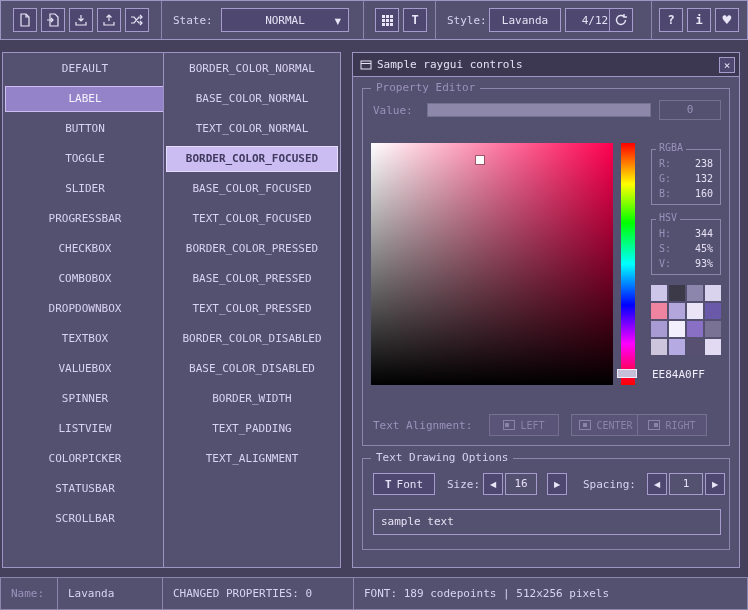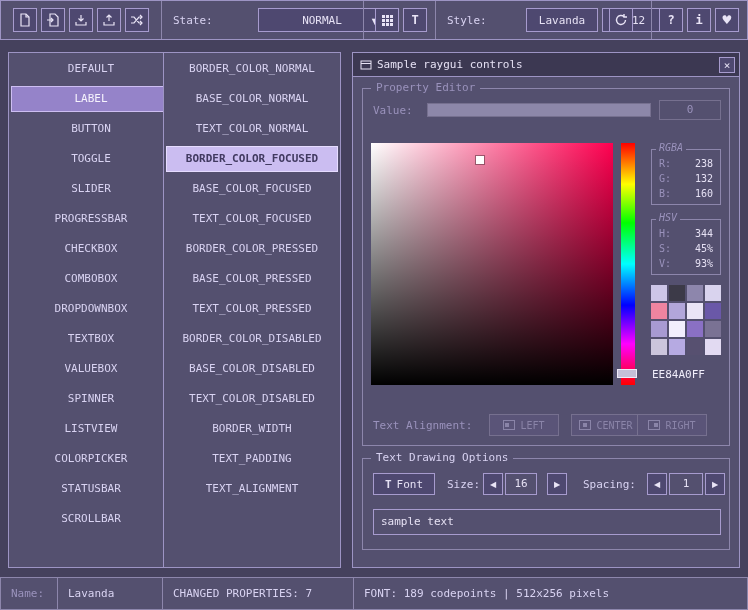--- a/index.html
+++ b/index.html
@@ -7,42 +7,42 @@
   body { background:#45415d; font-family:"DejaVu Sans Mono", monospace; font-size:11px; color:#d9d3f2; overflow:hidden; }
   #app { position:relative; width:748px; height:610px; }
 
   
   .toolbar { position:absolute; left:0; top:0; width:748px; height:40px; background:#54506f; border:1px solid #9d94c4; }
   .tbtn { position:absolute; top:7px; width:24px; height:24px; background:#4e4870; border:1px solid #a79bce; color:#e9e4f6;
           display:flex; align-items:center; justify-content:center; font:bold 12px "DejaVu Sans Mono", monospace; padding:0; cursor:pointer; }
   .tsep { position:absolute; top:0; width:1px; height:38px; background:#8d86ac; }
   .tlabel { position:absolute; top:13px; color:#d9d3f2; }
   .tbox, .dropdown { position:absolute; top:7px; height:24px; border:1px solid #a79bce; background:#4e4870; color:#e6e1f4;
-          display:flex; align-items:center; justify-content:center; cursor:pointer;margin-left:37px; }
+          display:flex; align-items:center; justify-content:center; cursor:pointer; }
   .dropdown .arrow { position:absolute; right:7px; top:8px; font-family:"DejaVu Sans", sans-serif; font-size:8px; color:#e9e4f6; }
   .glyph { font-family:"DejaVu Sans", sans-serif; }
 
   
   .panel { position:absolute; top:52px; height:516px; background:#54506f; border:1px solid #9d94c4;padding-left:45px; }
   .list-panel { display:flex; flex-direction:column; padding:3px 2px; gap:4px; }
   .litem { height:26px; line-height:24px; text-align:center; color:#d9d3f2; border:1px solid transparent; cursor:pointer; }
   .litem.selected { background:#9583c9; border-color:#cdbef2; color:#f6f3fd; }
   .litem.focused  { background:#cbbdf1; border-color:#e6dcff; color:#413a60;font-weight:bold; }
 
   
   .titlebar { position:absolute; left:0; top:0; width:100%; height:24px; background:#3c3852; border-bottom:1px solid #9d94c4; }
   .title-text { position:absolute; left:24px; top:5px; color:#e6e1f4; }
   .win-icon { position:absolute; left:7px; top:6px; }
   .close-btn { position:absolute; right:4px; top:4px; width:16px; height:16px; border:1px solid #a79bce; background:#4e4870;
                color:#e9e4f6; font:11px "DejaVu Sans Mono",monospace; line-height:13px; text-align:center; padding:0; cursor:pointer; }
 
   .group { position:absolute; border:1px solid #8d86ac; }
   .gtitle { position:absolute; top:-8px; left:8px; background:#54506f; padding:0 5px; color:#9a92bc; }
   .gtitle.bright { color:#d9d3f2; }
-  .gtitle.small { font-size:10px; left:4px; padding:0 3px;font-style:italic; }
+  .gtitle.small { font-size:10px; left:4px; padding:0 3px; }
 
   .dlabel { position:absolute; color:#9a92bc; }
   .flabel { position:absolute; color:#d9d3f2; }
   .slider-track { position:absolute; background:#8d87a9; border:1px solid #76708f; cursor:pointer; }
   .dis-box { position:absolute; border:1px solid #76708f; color:#9a92bc; text-align:center; }
 
   .color-square { position:absolute; left:8px; top:54px; width:242px; height:242px; cursor:crosshair;
       background: linear-gradient(to bottom, rgba(0,0,0,0), #000), linear-gradient(to right, #ffffff, #ff0050); }
   .color-marker { position:absolute; left:calc(45% - 4px); top:calc(7% - 4px); width:8px; height:8px; background:#ffffff;
       box-shadow:0 0 0 1px rgba(0,0,0,.35); }
@@ -148,21 +148,21 @@
       <span>?</span>
     </button>
     <button class="tbtn" style="left:686px">
       <span>i</span>
     </button>
     <button class="tbtn" style="left:714px">
       <span class="glyph">♥</span>
     </button>
   </div>
 
-  <div class="panel list-panel" style="left:8px;width:166px">
+  <div class="panel list-panel" style="left:2px;width:166px">
     <div class="litem">DEFAULT</div>
     <div class="litem selected">LABEL</div>
     <div class="litem">BUTTON</div>
     <div class="litem">TOGGLE</div>
     <div class="litem">SLIDER</div>
     <div class="litem">PROGRESSBAR</div>
     <div class="litem">CHECKBOX</div>
     <div class="litem">COMBOBOX</div>
     <div class="litem">DROPDOWNBOX</div>
     <div class="litem">TEXTBOX</div>
@@ -179,21 +179,20 @@
     <div class="litem">BASE_COLOR_NORMAL</div>
     <div class="litem">TEXT_COLOR_NORMAL</div>
     <div class="litem focused">BORDER_COLOR_FOCUSED</div>
     <div class="litem">BASE_COLOR_FOCUSED</div>
     <div class="litem">TEXT_COLOR_FOCUSED</div>
     <div class="litem">BORDER_COLOR_PRESSED</div>
     <div class="litem">BASE_COLOR_PRESSED</div>
     <div class="litem">TEXT_COLOR_PRESSED</div>
     <div class="litem">BORDER_COLOR_DISABLED</div>
     <div class="litem">BASE_COLOR_DISABLED</div>
-    <div class="litem">TEXT_COLOR_DISABLED</div>
     <div class="litem">BORDER_WIDTH</div>
     <div class="litem">TEXT_PADDING</div>
     <div class="litem">TEXT_ALIGNMENT</div>
   </div>
 
   <div class="panel" style="left:352px;width:388px">
     <div class="titlebar">
       <svg class="win-icon" width="12" height="12" viewBox="0 0 12 12">
           <rect x="1" y="2" width="10" height="8" fill="none" stroke="#e9e4f6"></rect>
           <line x1="1" y1="4.5" x2="11" y2="4.5" stroke="#e9e4f6"></line>
@@ -319,19 +318,19 @@
     </div>
   </div>
 
   <div class="seg" style="left:0;width:58px">
     <span class="muted">Name:</span>
   </div>
   <div class="seg" style="left:57px;width:106px">
     <span>Lavanda</span>
   </div>
   <div class="seg" style="left:162px;width:192px">
-    <span>CHANGED PROPERTIES: 7</span>
+    <span>CHANGED PROPERTIES: 0</span>
   </div>
   <div class="seg" style="left:353px;width:395px">
     <span>FONT: 189 codepoints | 512x256 pixels</span>
   </div>
 
 </div>
 
 </body></html>

